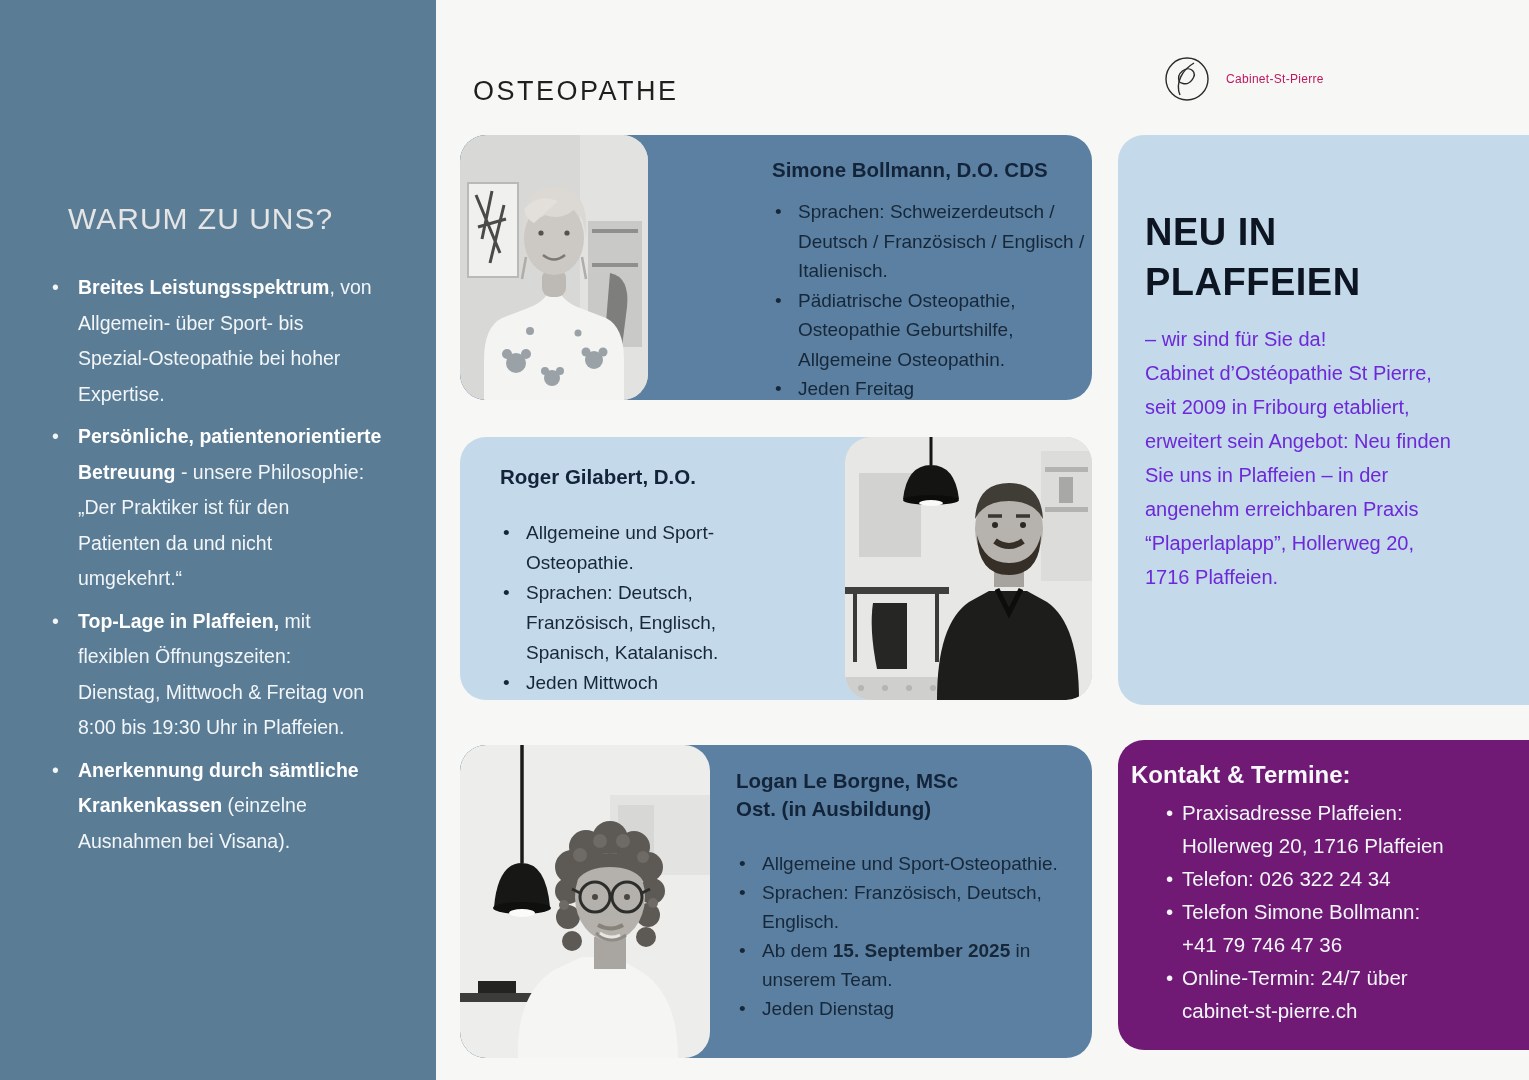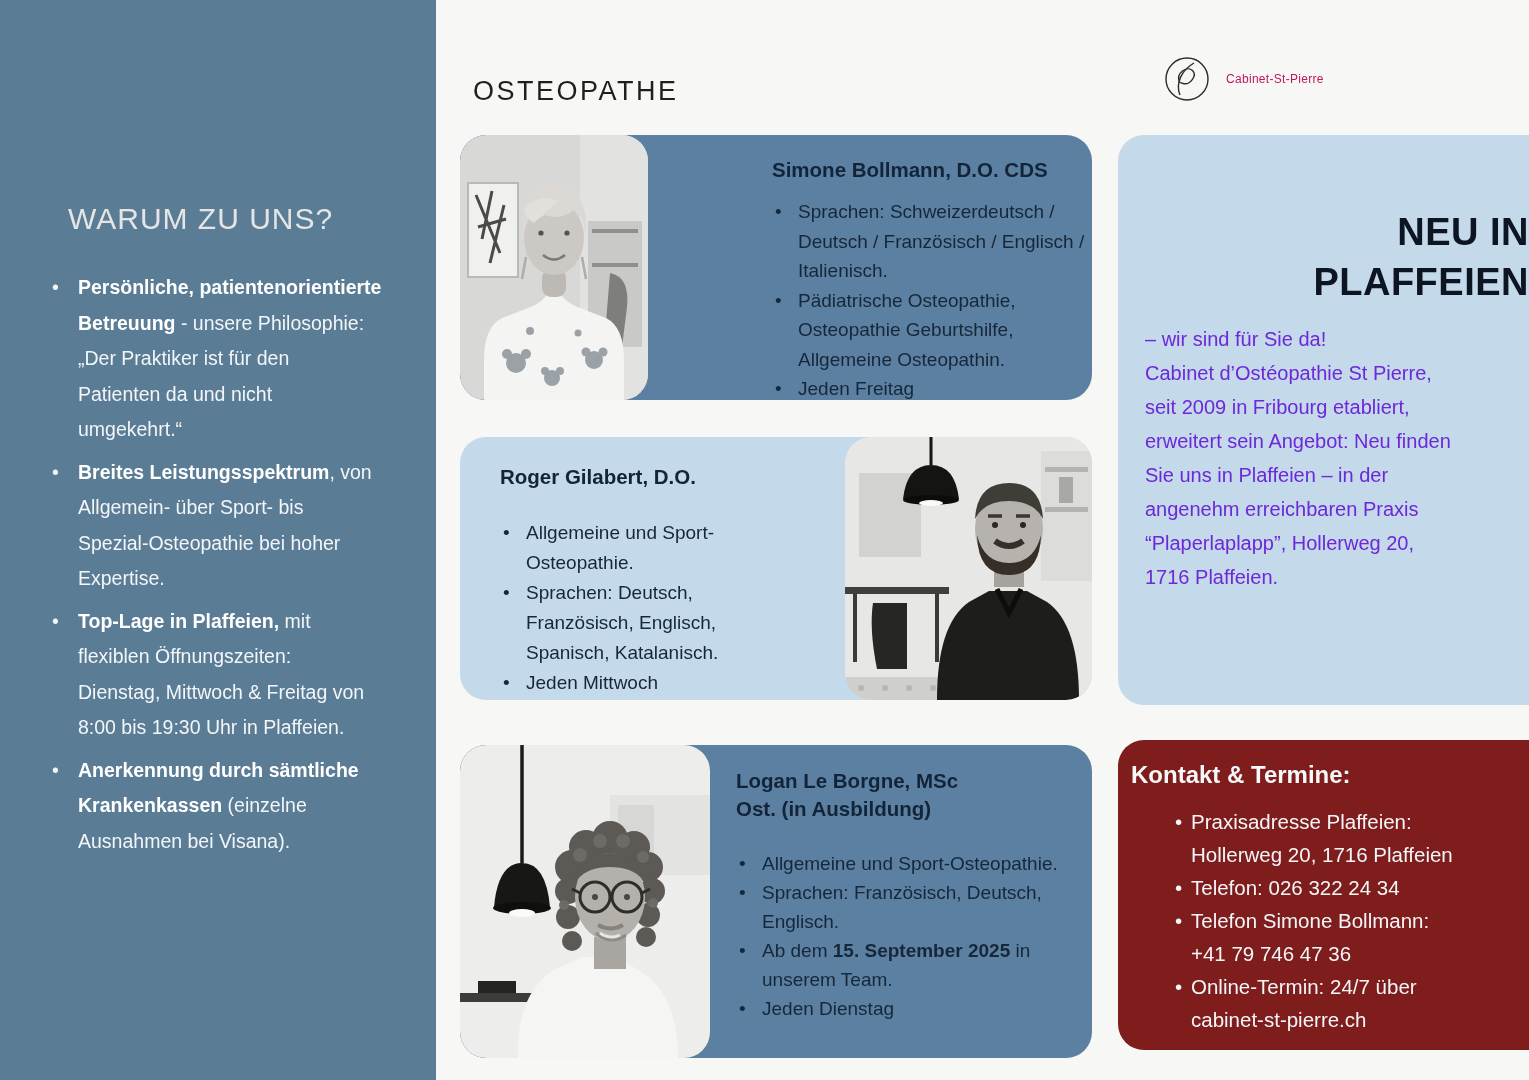--- a/index.html
+++ b/index.html
@@ -88,56 +88,55 @@
 
   
   .neu-card {
     position:absolute; left:1118px; top:135px; width:411px; height:570px;
     background:#c4d9ea; border-radius:26px 0 0 26px;
   }
   .neu-heading {
     margin:72px 0 0 27px; font-size:38px; line-height:50px;
     font-weight:800; letter-spacing:.5px; color:#0d1522;
     white-space:pre-line;
-    text-align:right;
   }
   .neu-body {
     margin:15px 24px 0 27px; font-size:20px; line-height:34px;
     color:#6d28d9; white-space:pre-line;
   }
 
   .kontakt-card {
     position:absolute; left:1118px; top:740px; width:411px; height:310px;
-    background:#7f1d1d; border-radius:26px 0 0 26px; color:#f3f6f9;
+    background:#701a75; border-radius:26px 0 0 26px; color:#f3f6f9;
   }
   .kontakt-heading {
     margin:21px 0 4px 13px; font-size:24px; font-weight:700; color:#f6f8fa;
   }
   .kontakt-list {
-    margin:16px; padding:0 8px 0 57px; list-style:none;
+    margin:7px; padding:0 8px 0 57px; list-style:none;
     font-size:20.5px; line-height:33px;
   }
   .kontakt-list li { position:relative; white-space:pre-line; }
   .kontakt-list li::before { content:"•"; position:absolute; left:-16px; top:0; }
 </style>
 </head>
 <body>
 
 <aside class="sidebar">
   <h1 class="sidebar-title">WARUM ZU UNS?</h1>
   <ul class="sidebar-list">
+    <li><b>Breites Leistungsspektrum</b><span>, von
+Allgemein- über Sport- bis
+Spezial-Osteopathie bei hoher
+Expertise.</span></li>
     <li><b>Persönliche, patientenorientierte
 Betreuung</b><span> - unsere Philosophie:
 „Der Praktiker ist für den
 Patienten da und nicht
 umgekehrt.“</span></li>
-    <li><b>Breites Leistungsspektrum</b><span>, von
-Allgemein- über Sport- bis
-Spezial-Osteopathie bei hoher
-Expertise.</span></li>
     <li><b>Top-Lage in Plaffeien,</b><span> mit
 flexiblen Öffnungszeiten:
 Dienstag, Mittwoch &amp; Freitag von
 8:00 bis 19:30 Uhr in Plaffeien.</span></li>
     <li><b>Anerkennung durch sämtliche
 Krankenkassen</b><span> (einzelne
 Ausnahmen bei Visana).</span></li>
   </ul>
 </aside>
 

